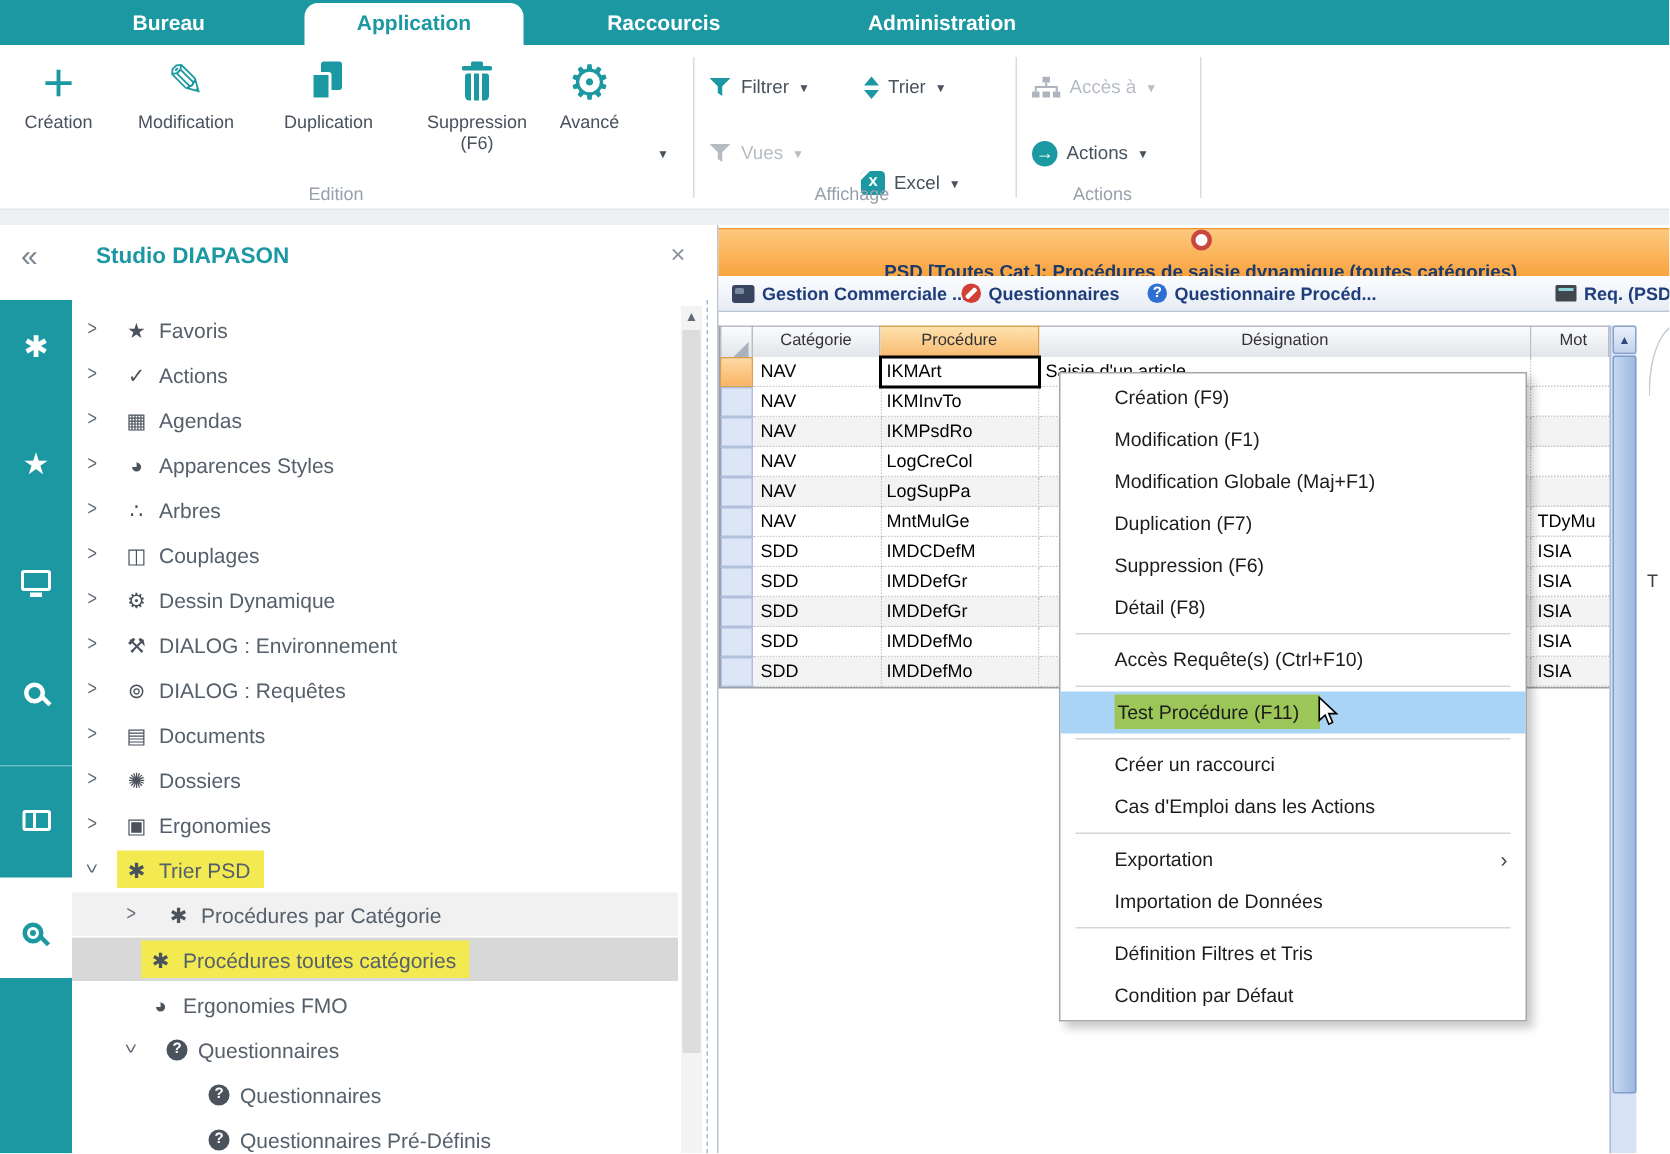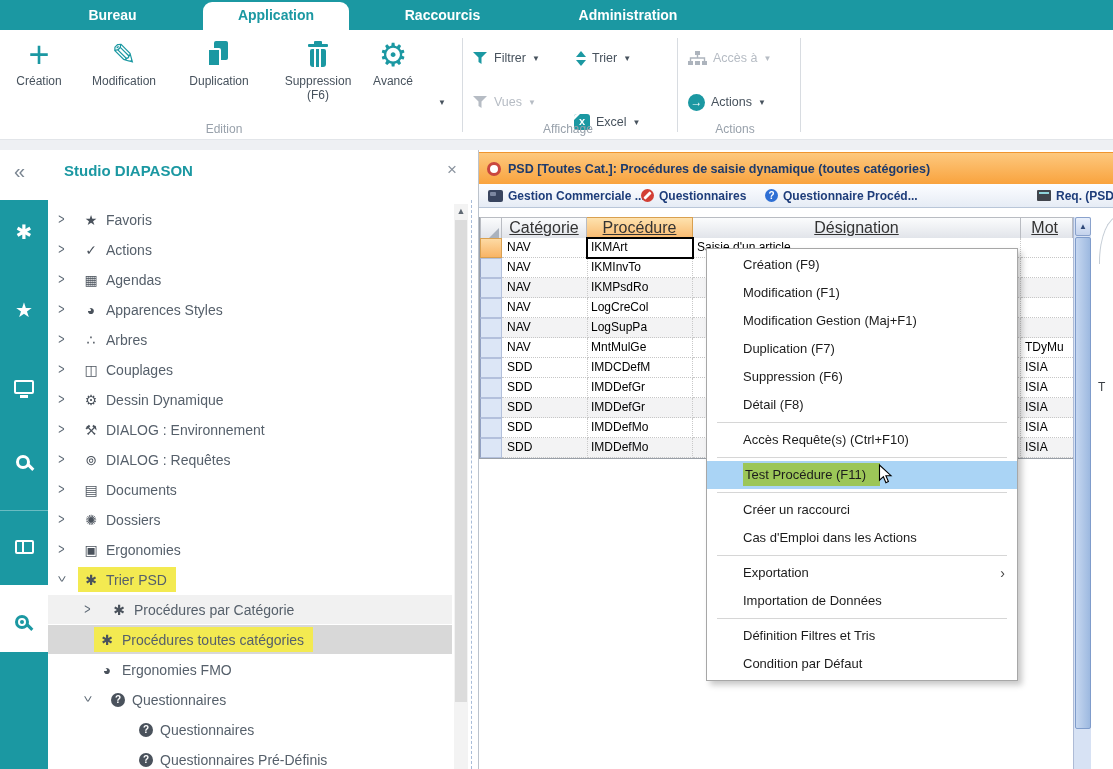--- a/index.html
+++ b/index.html
@@ -81,36 +81,36 @@
   .tic{font-size:14px;color:#4a525c;width:16px;text-align:center;}
   .tlab{font-size:14px;color:#56606b;white-space:nowrap;}
   .qb{width:14px;height:14px;border-radius:50%;background:#4a525c;color:#fff;font-size:10px;font-weight:bold;display:inline-flex;align-items:center;justify-content:center;flex:none;}
   .sbvscroll{position:absolute;left:454px;top:54px;width:14px;height:565px;background:#f3f3f3;}
   .sbvscroll .arr{position:absolute;left:0;top:2px;width:14px;text-align:center;font-size:9px;color:#5f6973;}
   .sbvscroll .thumb{position:absolute;left:1px;top:16px;width:12px;height:482px;background:#dcdcdc;}
   .splitter{position:absolute;left:471px;top:50px;width:2px;height:569px;border-left:1px dashed #a8bcd8;}
 
   
   .main{position:absolute;left:478px;top:150px;width:635px;height:619px;background:#fff;border-left:1px solid #bcc3cc;}
-  .caption{position:absolute;left:0;top:2px;width:635px;height:32px;background:linear-gradient(#fdc87e,#f9a33e);border-top:1px solid #f0952e;display:flex;align-items:center;gap:7px;padding-left:8px;}
+  .caption{position:absolute;left:0;top:2px;width:635px;height:32px;background:linear-gradient(#fdc87e,#f9a33e);border-top:1px solid #f0952e;display:flex;align-items:center;gap:7px;padding-left:8px;flex-direction:column;}
   .buoy{width:14px;height:14px;border-radius:50%;border:3px solid #c9473f;background:#fff;flex:none;}
   .cap-txt{font-size:12.5px;font-weight:bold;color:#1c3a6c;white-space:nowrap;overflow:hidden;}
   .tabstrip{position:absolute;left:0;top:34px;width:635px;height:24px;background:linear-gradient(#fcfdff,#e6ecf5);border-bottom:1px solid #b9c6d8;}
   .wtab{position:absolute;top:0;height:23px;display:flex;align-items:center;gap:5px;font-size:12px;font-weight:bold;color:#1e3d7a;white-space:nowrap;}
   .icam{position:relative;width:15px;height:12px;background:#39455f;border-radius:2px;flex:none;}
   .icam::before{content:"";position:absolute;left:2px;top:2px;width:6px;height:4px;background:#7c87a0;border-radius:1px;}
   .ired{position:relative;width:13px;height:13px;background:#d23f35;border-radius:50%;flex:none;}
   .ired::before{content:"";position:absolute;left:2px;top:5px;width:9px;height:3px;background:#fff;transform:rotate(-45deg);border-radius:1px;}
   .iq{position:relative;width:13px;height:13px;background:#2e6fd4;border-radius:50%;color:#fff;font-size:10px;font-weight:bold;display:flex;align-items:center;justify-content:center;flex:none;}
   .ireq{position:relative;width:14px;height:11px;background:#41454c;border-radius:1px;flex:none;}
   .ireq::before{content:"";position:absolute;left:2px;top:2px;width:10px;height:2px;background:#8fd3da;}
 
   
   .ghead{position:absolute;left:1px;top:67px;width:593px;height:21px;}
-  .gh{position:absolute;top:0;height:24px;background:linear-gradient(#fbfcfd,#dfe2e8);border-top:1px solid #b9bcc2;border-right:1px solid #b9bcc2;border-bottom:1px solid #9aa0a8;font-size:16px;color:#333;text-align:center;line-height:19px;overflow:hidden;text-decoration:underline;}
+  .gh{position:absolute;top:0;height:24px;background:linear-gradient(#fbfcfd,#dfe2e8);border-top:1px solid #b9bcc2;border-right:1px solid #b9bcc2;border-bottom:1px solid #9aa0a8;font-size:11px;color:#333;text-align:center;line-height:19px;overflow:hidden;}
   .gh.sel{background:linear-gradient(#fee2ae,#f8b669);border-right:1px solid #d9a050;border-top:1px solid #d9a050;}
   .gh.corner{border-left:1px solid #b9bcc2;}
   .ctri{position:absolute;right:2px;bottom:2px;width:0;height:0;border-left:10px solid transparent;border-bottom:10px solid #aab2bd;}
   #grid-rows{position:absolute;left:1px;top:88px;width:593px;height:220px;}
   .grow{position:absolute;left:0;width:593px;height:20px;background:#fff;}
   .grow.shade{background:#f3f3f4;}
   .gc{position:absolute;top:0;height:20px;font-size:12px;line-height:19px;color:#000;white-space:nowrap;overflow:hidden;border-bottom:1px dotted #c6c6c6;}
   .rh{left:0;width:22px;background:#dce6f6;border:1px solid #b3c0dc;border-left:1px solid #93a2c4;}
   .rh.rhsel{background:linear-gradient(#fddaa4,#f9b465);border-color:#d9a050;}
   .ccat{left:22px;width:86px;padding-left:5px;border-right:1px dotted #c9c9c9;}
@@ -529,21 +529,21 @@
 
     <div class="rstrip">
       <div class="rarc"></div>
       <div class="rT">T</div>
     </div>
   </div>
 
   <div class="menu" id="context-menu">
       <div class="mitem"><span>Création (F9)</span></div>
       <div class="mitem"><span>Modification (F1)</span></div>
-      <div class="mitem"><span>Modification Gestion (Maj+F1)</span></div>
+      <div class="mitem"><span>Modification Globale (Maj+F1)</span></div>
       <div class="mitem"><span>Duplication (F7)</span></div>
       <div class="mitem"><span>Suppression (F6)</span></div>
       <div class="mitem"><span>Détail (F8)</span></div>
       <div class="msep"></div>
       <div class="mitem"><span>Accès Requête(s) (Ctrl+F10)</span></div>
       <div class="msep"></div>
       <div class="mitem mhl"><span class="mkg">Test Procédure (F11)</span></div>
       <div class="msep"></div>
       <div class="mitem"><span>Créer un raccourci</span></div>
       <div class="mitem"><span>Cas d'Emploi dans les Actions</span></div>

